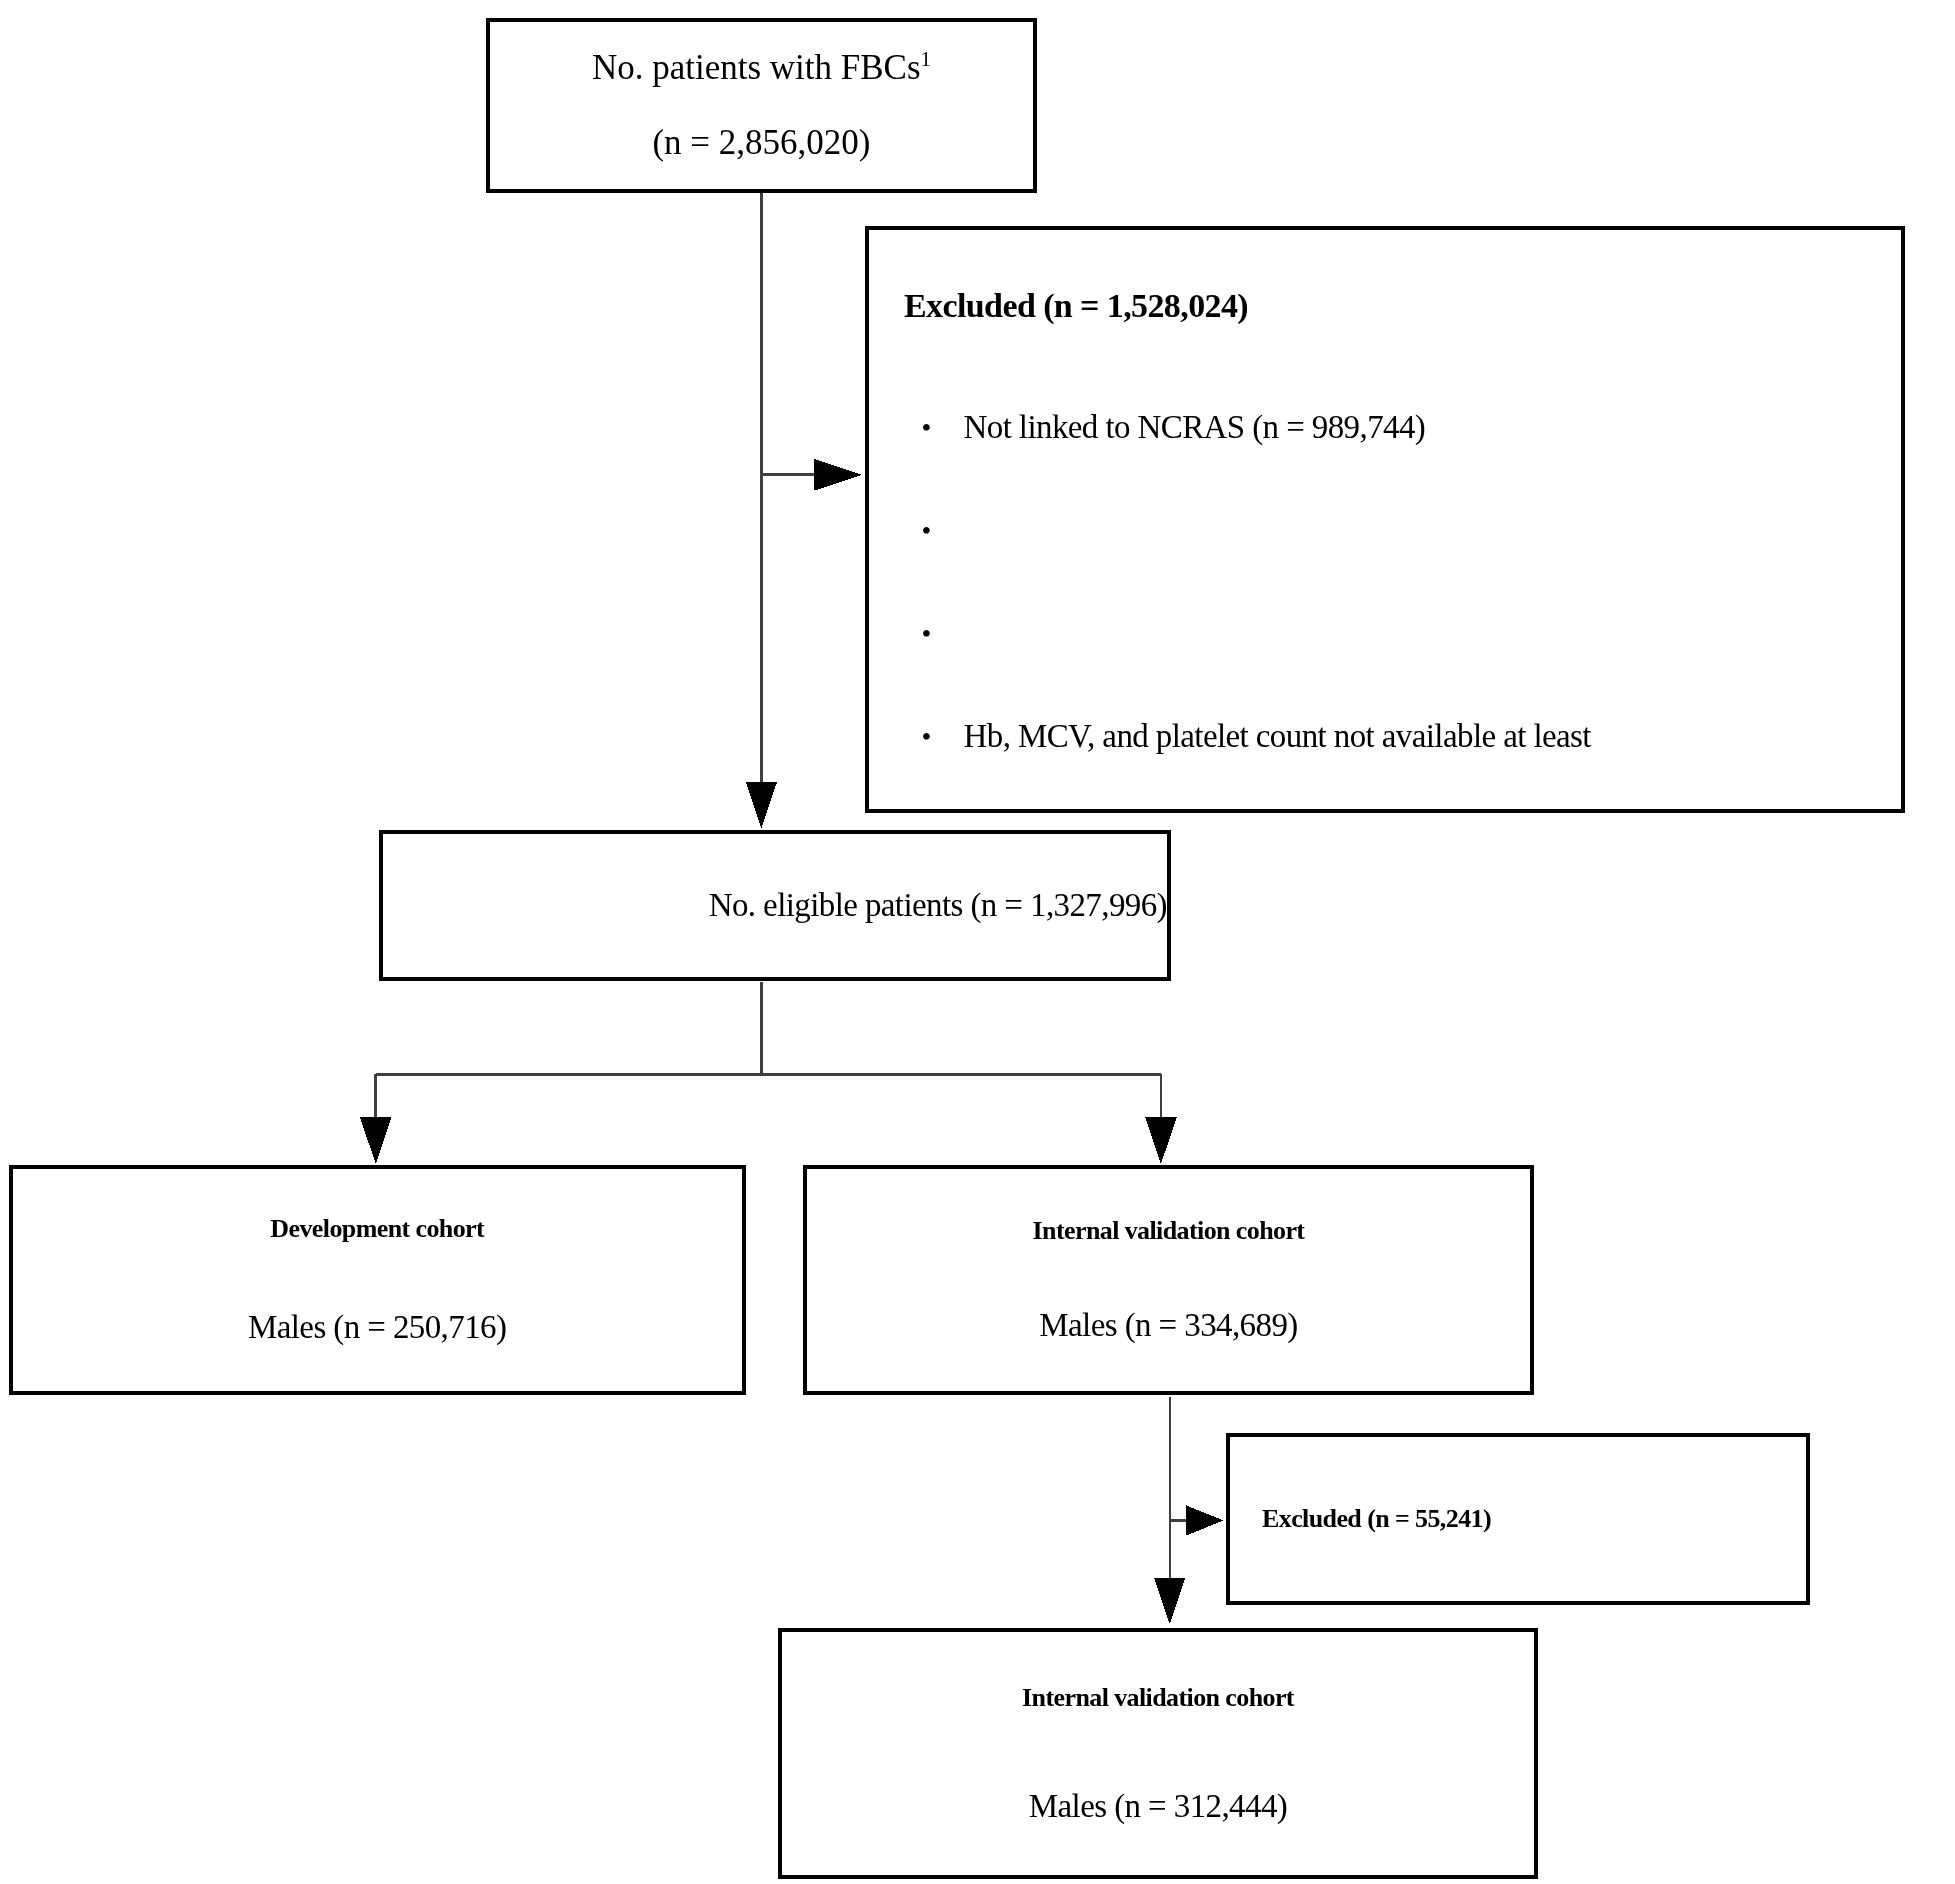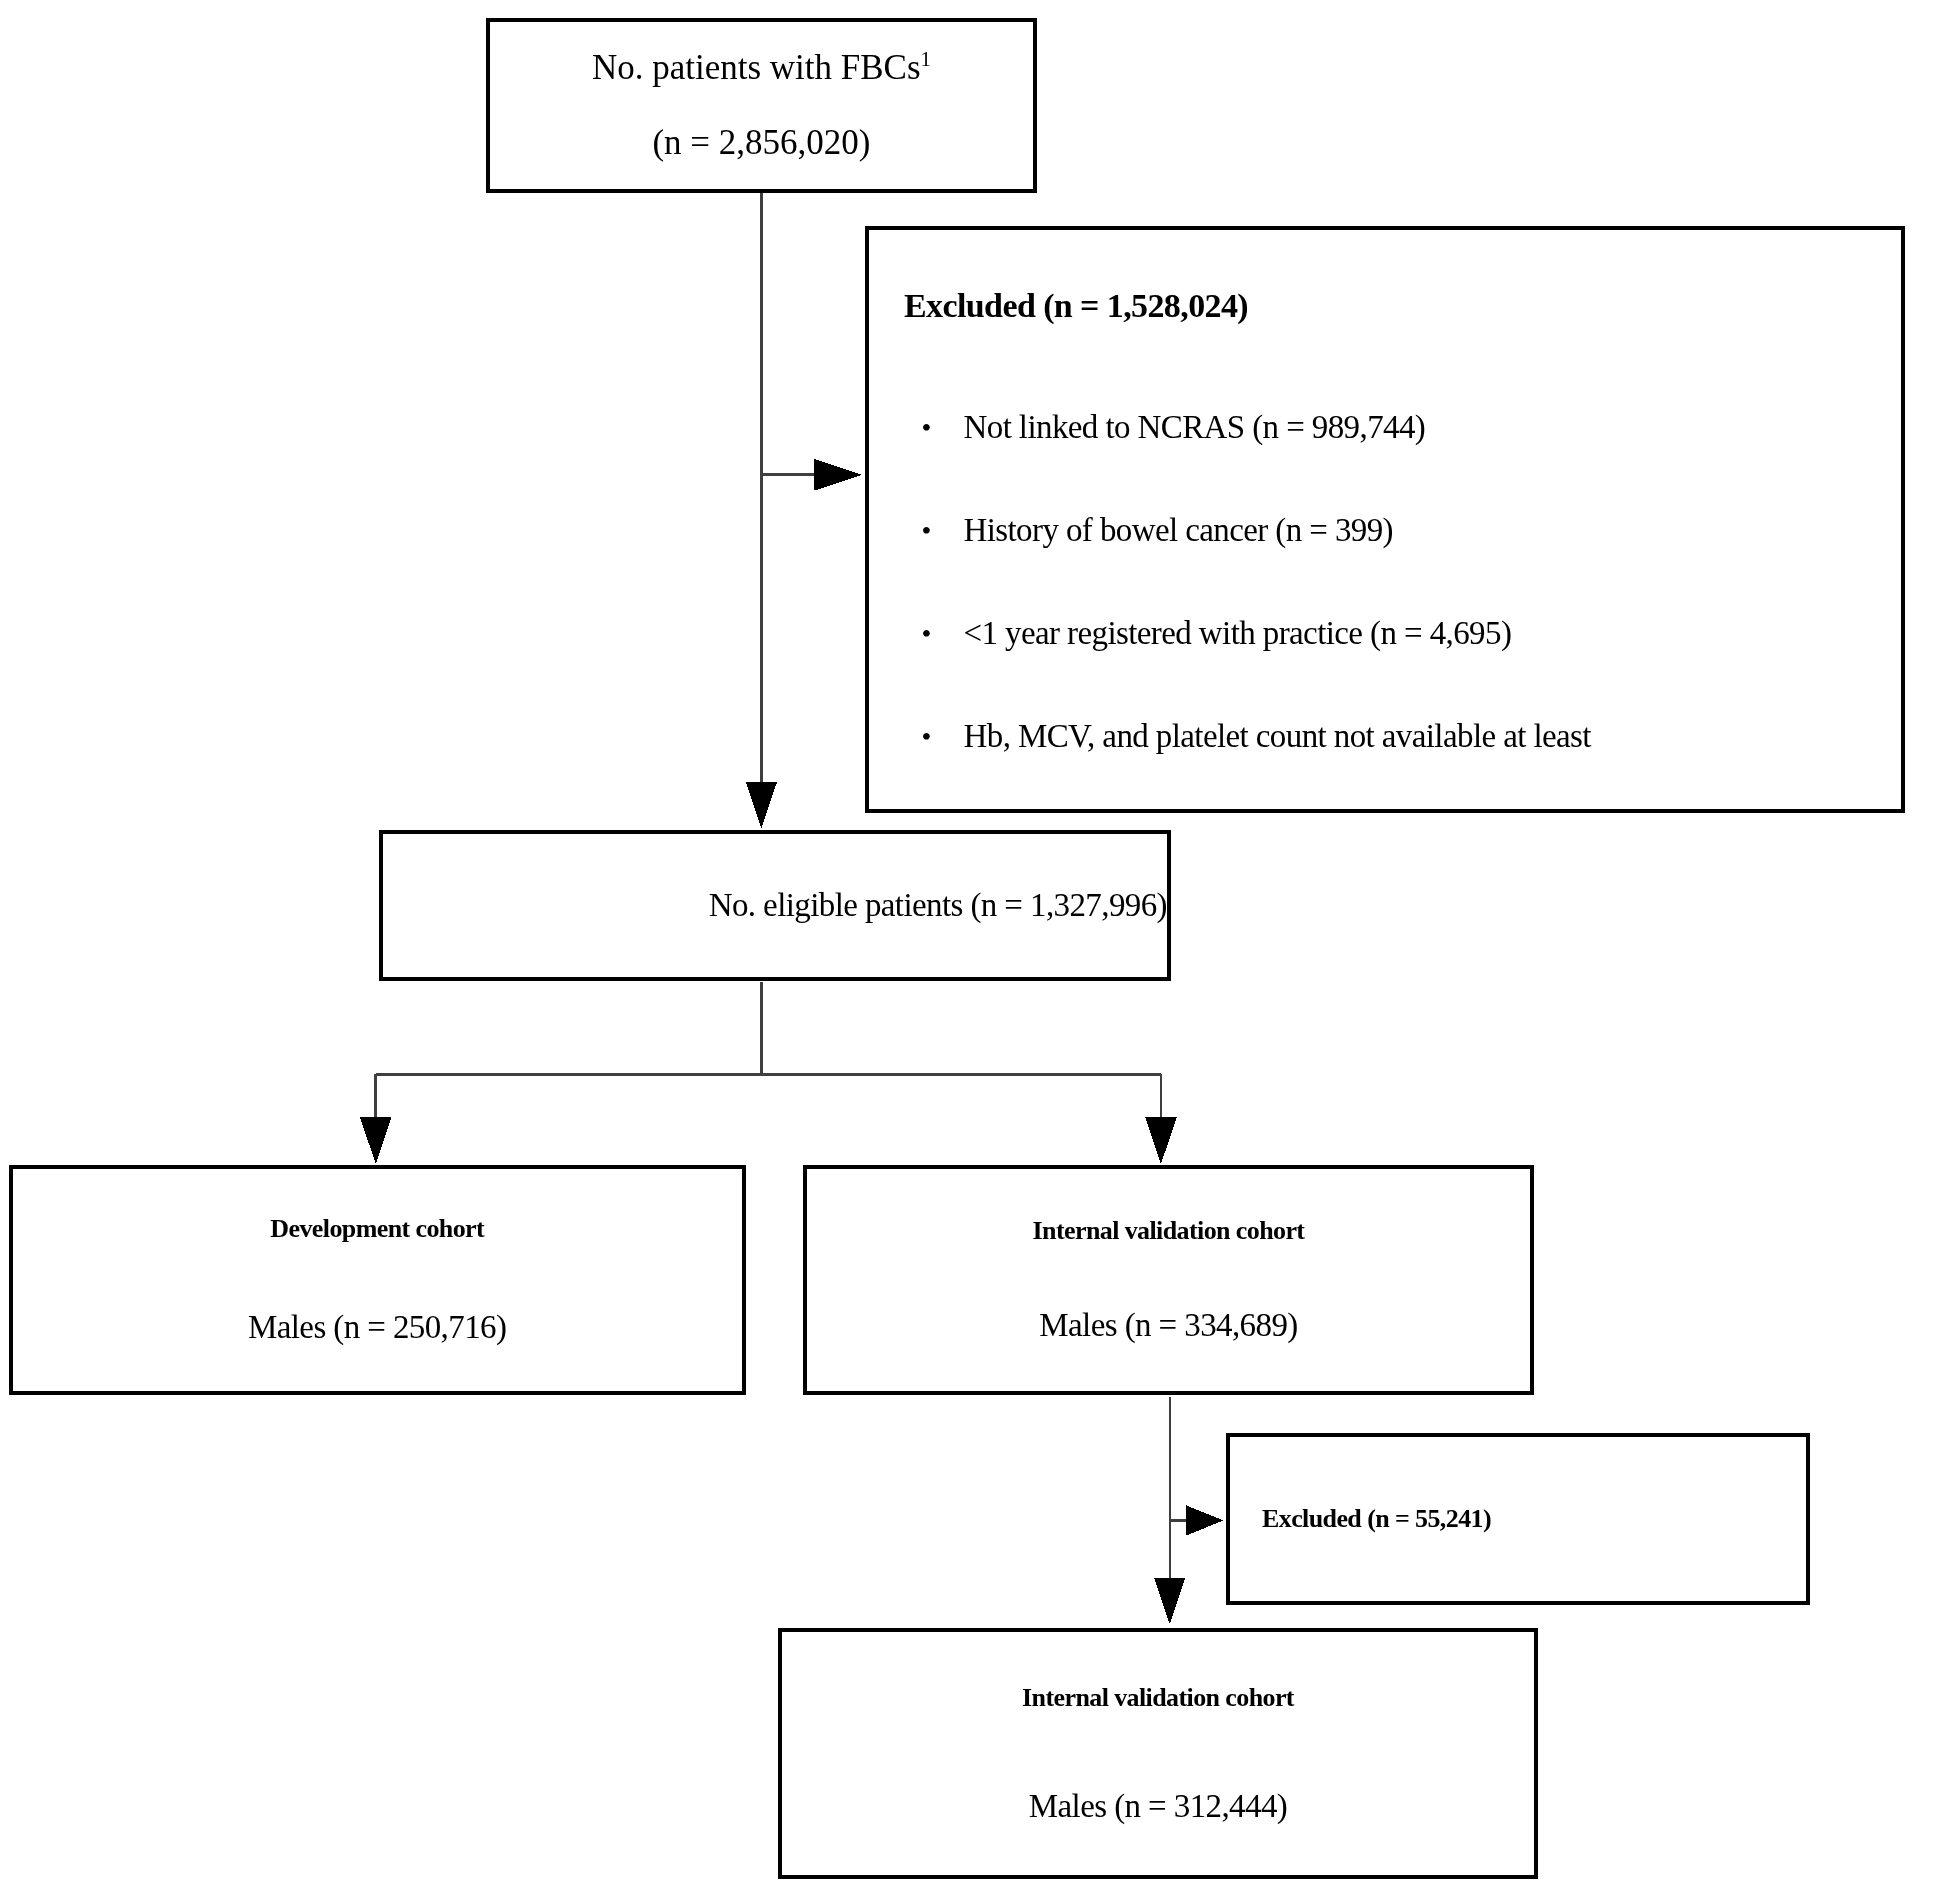--- a/index.html
+++ b/index.html
@@ -120,25 +120,23 @@
 
   <div class="box excluded-box sans">
     <div class="excl-title bold">Excluded (n = 1,528,024)</div>
     <ul>
       <li>
         <span class="dot">•</span>
         <span>Not linked to NCRAS (n = 989,744)</span>
       </li>
       <li>
         <span class="dot">•</span>
-        <span>History of bowel cancer (n = 399)</span>
       </li>
       <li>
         <span class="dot">•</span>
-        <span>&lt;1 year registered with practice (n = 4,695)</span>
       </li>
       <li>
         <span class="dot">•</span>
         <span>Hb, MCV, and platelet count not available at least</span>
       </li>
     </ul>
   </div>
 
   <div class="box eligible-box sans">
     <div>No. eligible patients (n = 1,327,996)</div>

